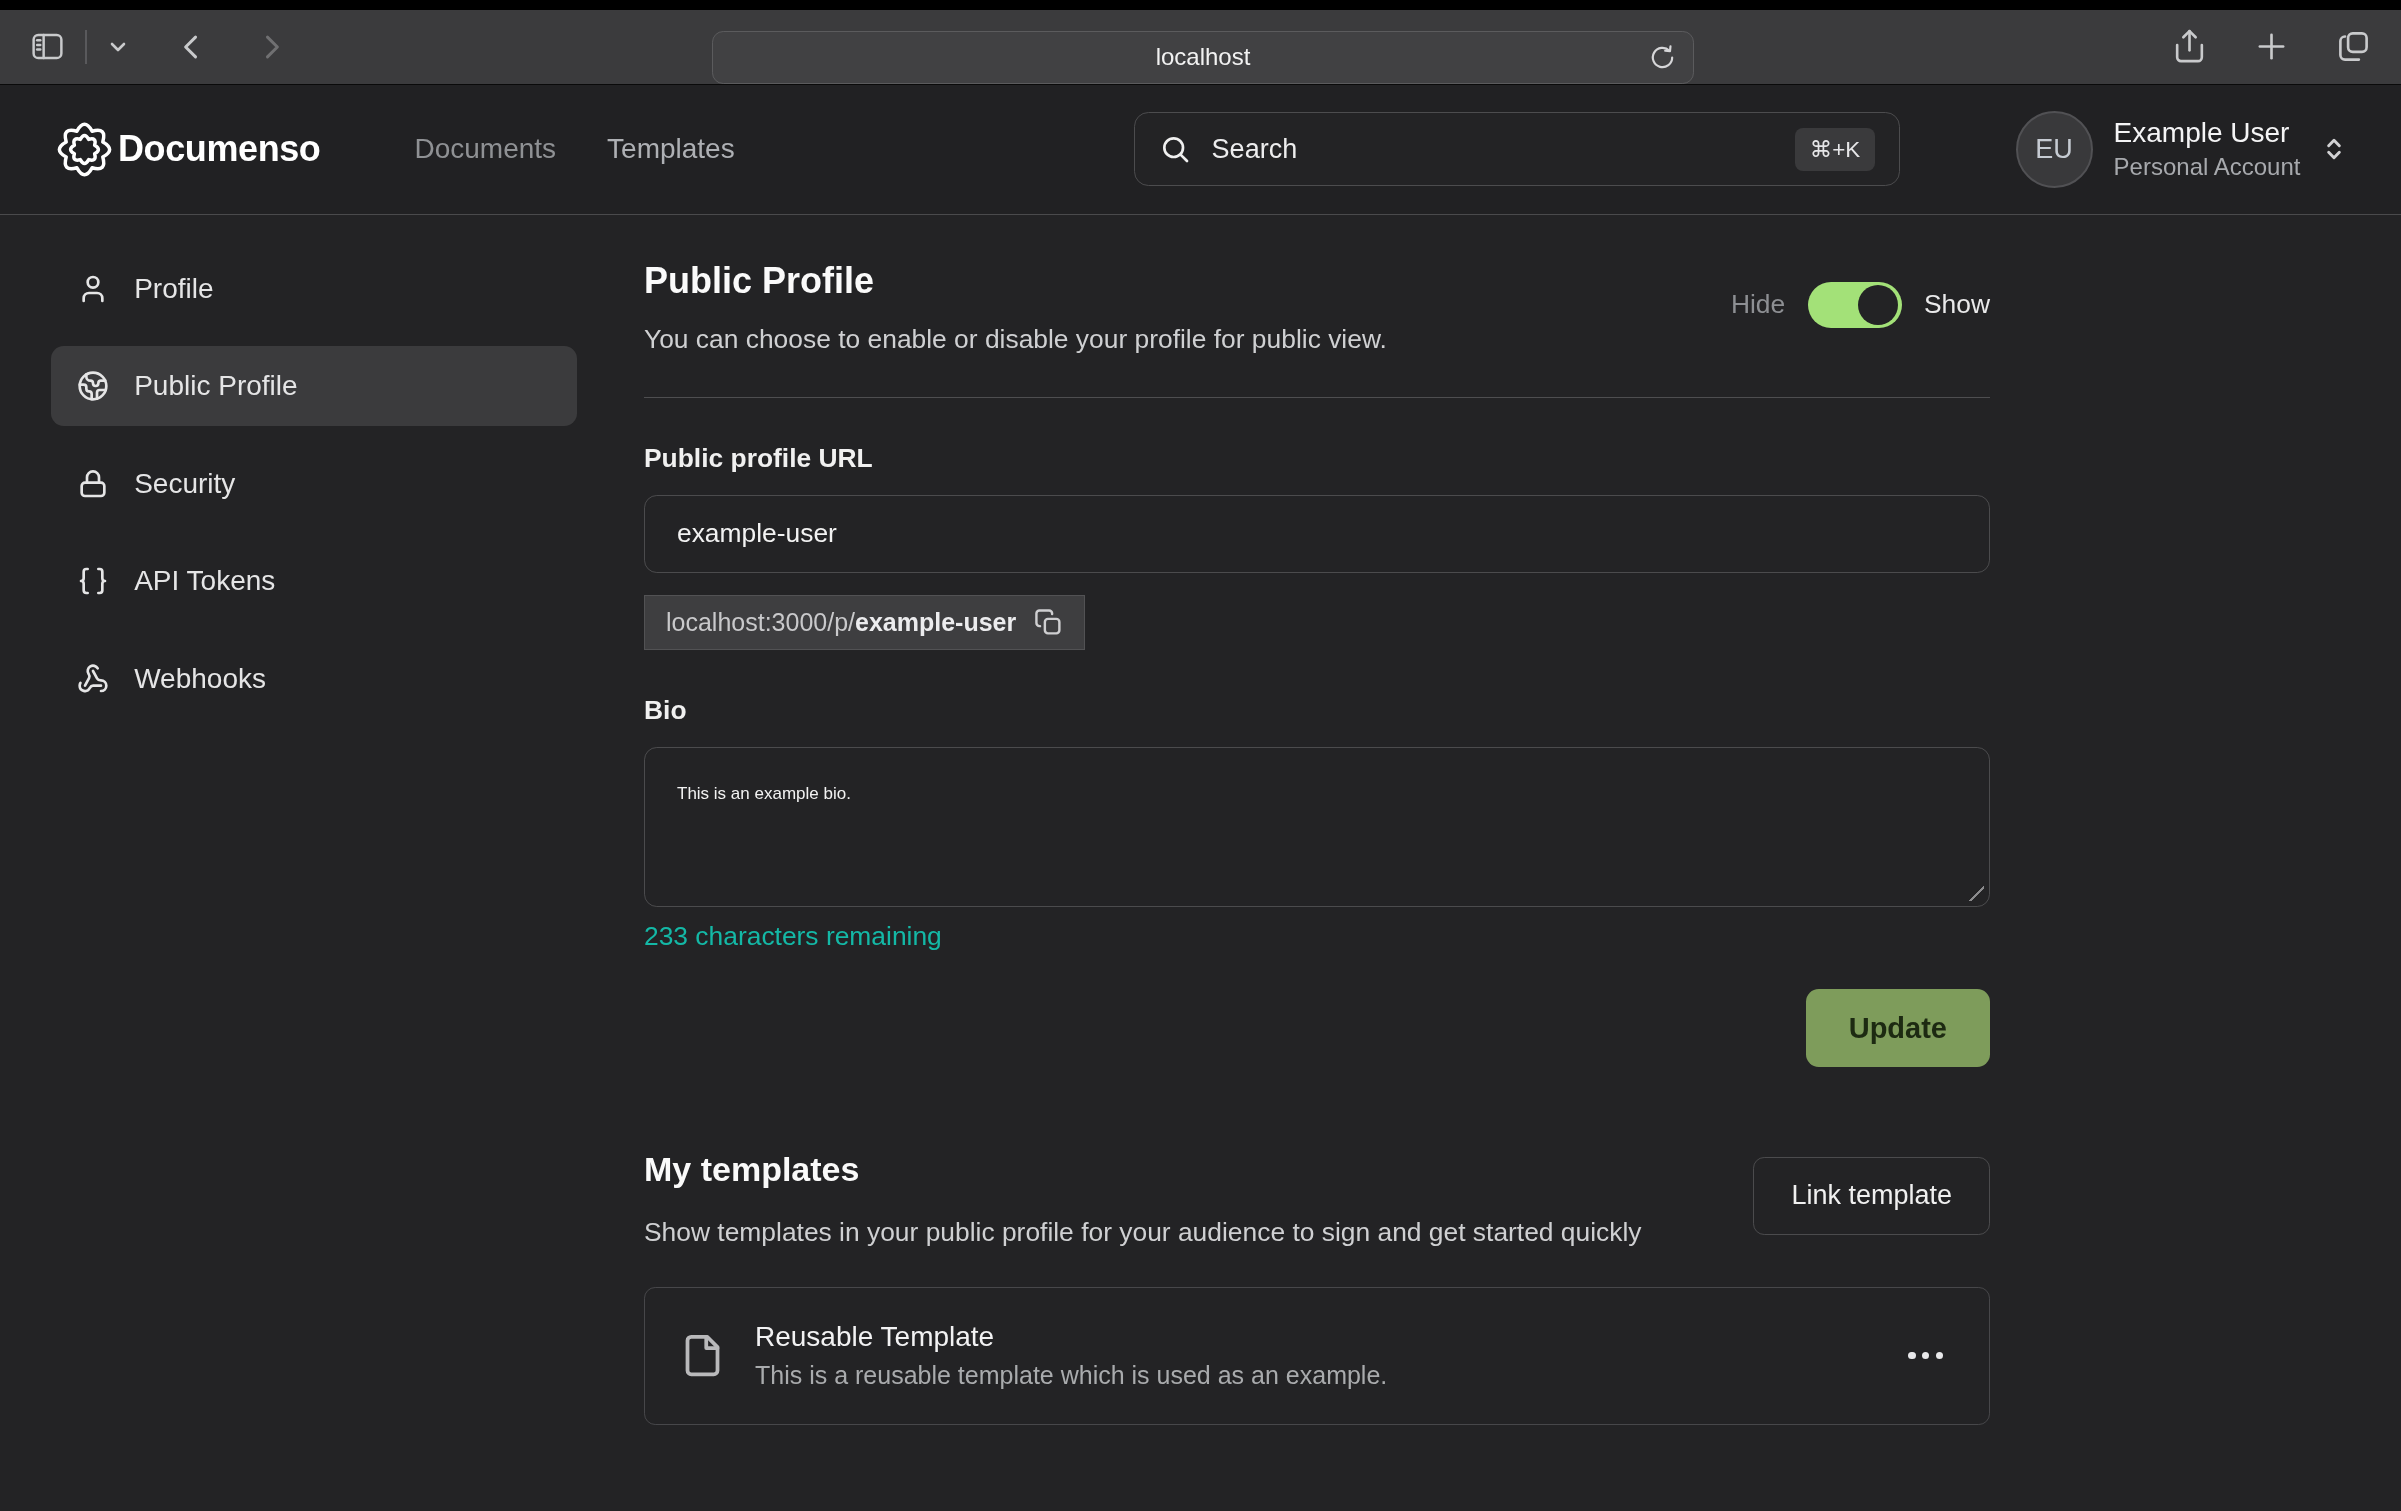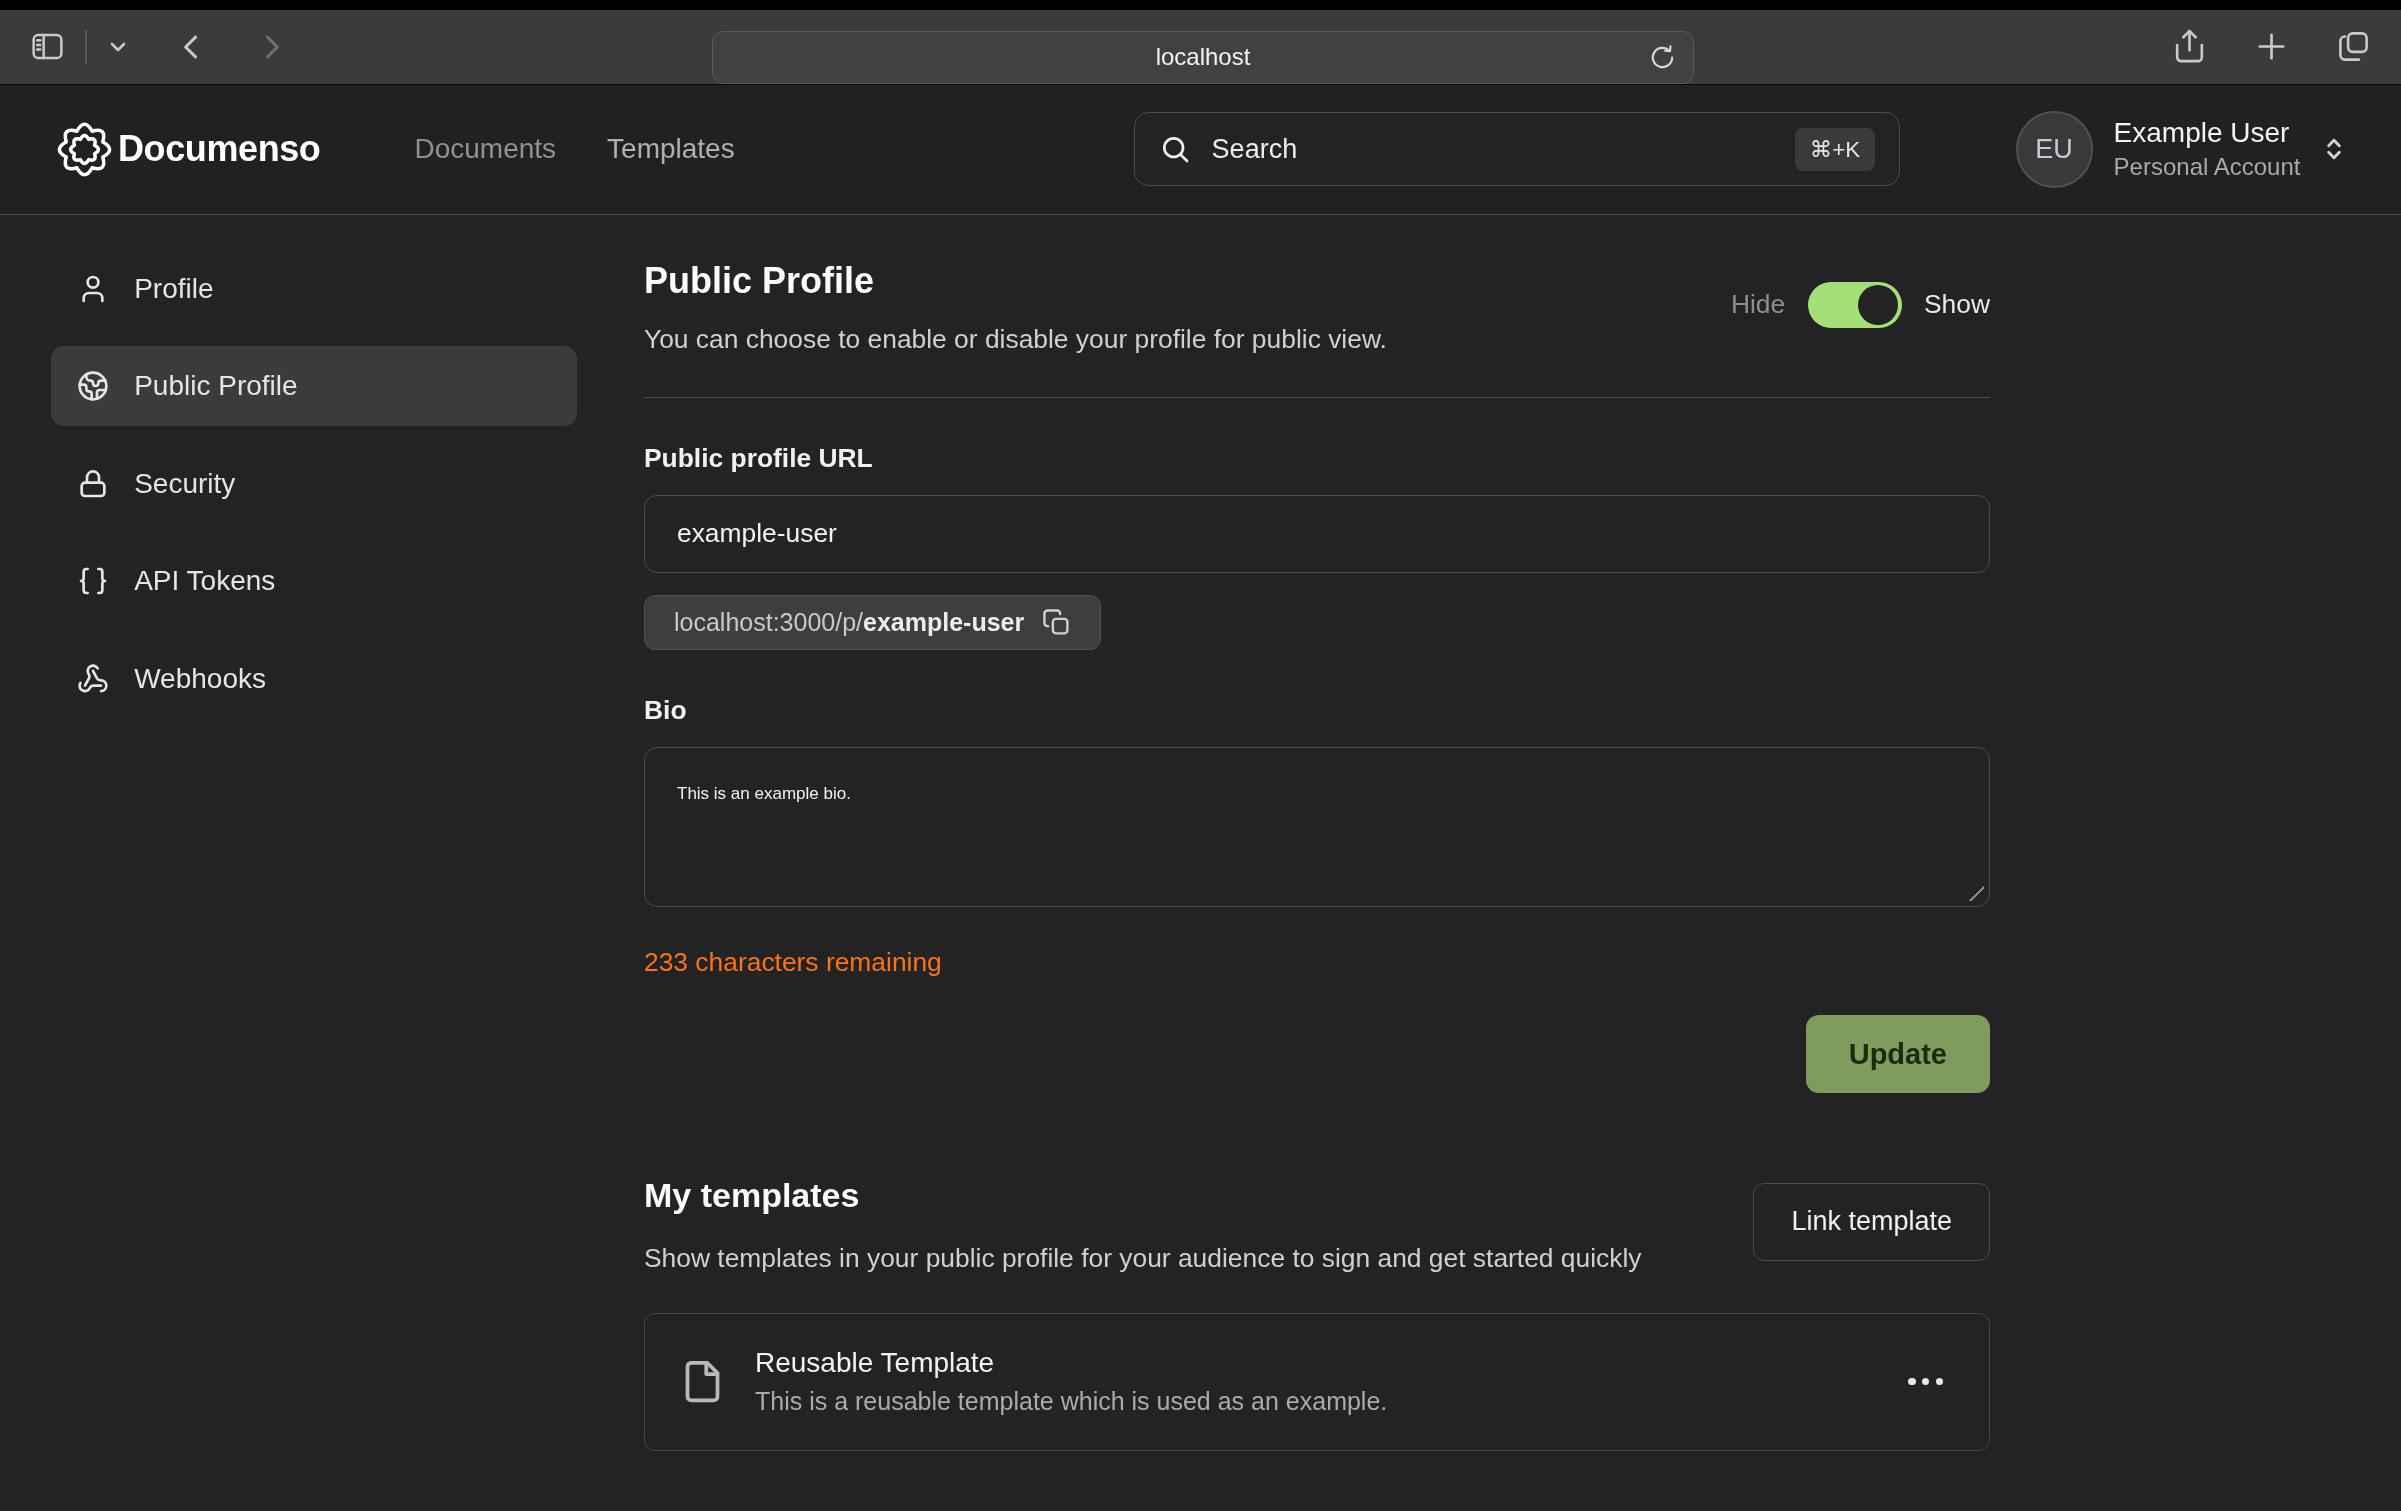--- a/index.html
+++ b/index.html
@@ -99,39 +99,39 @@
   .divider { border:none; border-top:1.6px solid #4e4e50; margin-top:42px; }
 
   .field-label { font-size:26.4px; font-weight:700; color:#f0f0f0; margin-top:45px; }
   .text-input {
     margin-top:21px; width:100%; height:78px; background:transparent;
     border:1.6px solid #4b4b4d; border-radius:12.8px; padding:0 32px;
     font-size:26.4px; color:#f2f2f2; font-family:"Liberation Sans", sans-serif; outline:none;
   }
   .url-chip {
     margin-top:22.4px; display:inline-flex; align-items:center; gap:17.6px;
-    background:#3e3e40; border:1.6px solid #525254; border-radius:11px;
-    padding:12px 29px; font-size:25px; color:#c9c9cb; cursor:pointer;
+    background:#3e3e40; border:1.6px solid #525254; border-radius:0;
+    padding:12px 21px; font-size:25px; color:#c9c9cb; cursor:pointer;
   }
   .url-chip b { color:#ececee; font-weight:700; }
   .copy-btn { color:#cfcfd1; background:none; border:none; cursor:pointer; display:flex; }
 
   .bio-wrap { position:relative; margin-top:21px; }
   .bio-area {
     width:100%; height:160px; background:transparent; resize:none;
     border:1.6px solid #4b4b4d; border-radius:12.8px; padding:36px 32px;
     font-size:17px; color:#f2f2f2; font-family:"Liberation Sans", sans-serif; outline:none;
   }
   .resize-handle {
     position:absolute; right:6.4px; bottom:9.6px; width:19px; height:19px;
     background:
       linear-gradient(135deg, transparent 0 58%, #8a8a8c 58% 66%, transparent 66% 100%);
     pointer-events:none;
   }
-  .chars-remaining { font-size:26.4px; color:#f97316; margin-top:37px; }
+  .chars-remaining { font-size:26.4px; color:#14b8a6; margin-top:11px; }
 
   .update-row { display:flex; justify-content:flex-end; margin-top:37px; }
   .update-btn {
     background:var(--button-green); color:var(--button-green-text);
     border:none; border-radius:12.8px; height:78px; padding:0 43px;
     font-size:29px; font-weight:600; font-family:"Liberation Sans", sans-serif; cursor:pointer;
   }
 
   .templates-head { display:flex; justify-content:space-between; align-items:flex-start; margin-top:83px; }
   .templates-title { font-size:34px; font-weight:600; color:#fafafa; }

